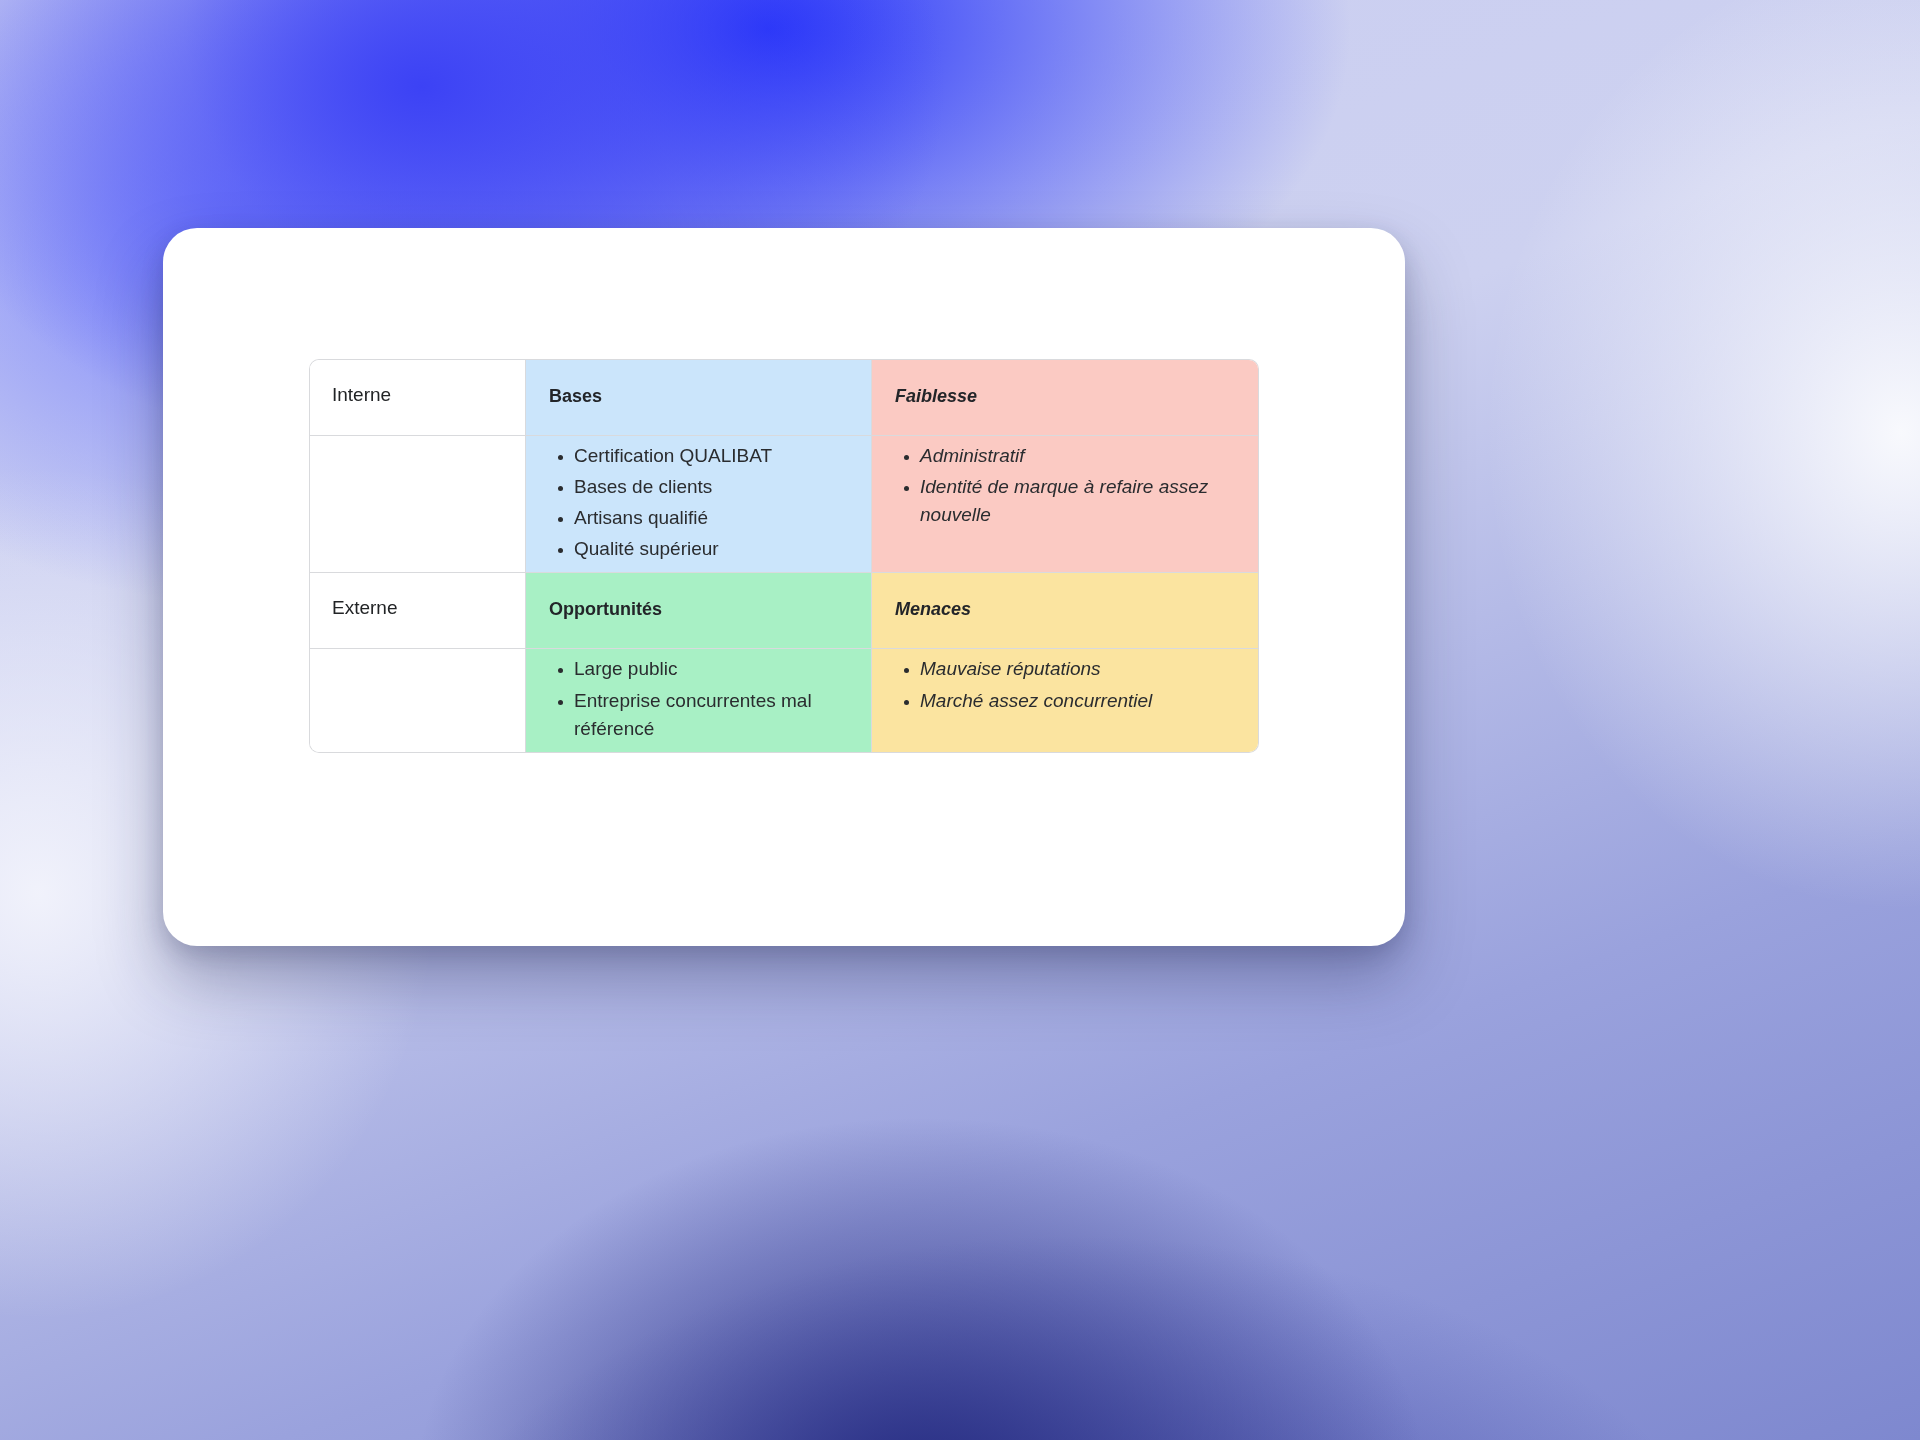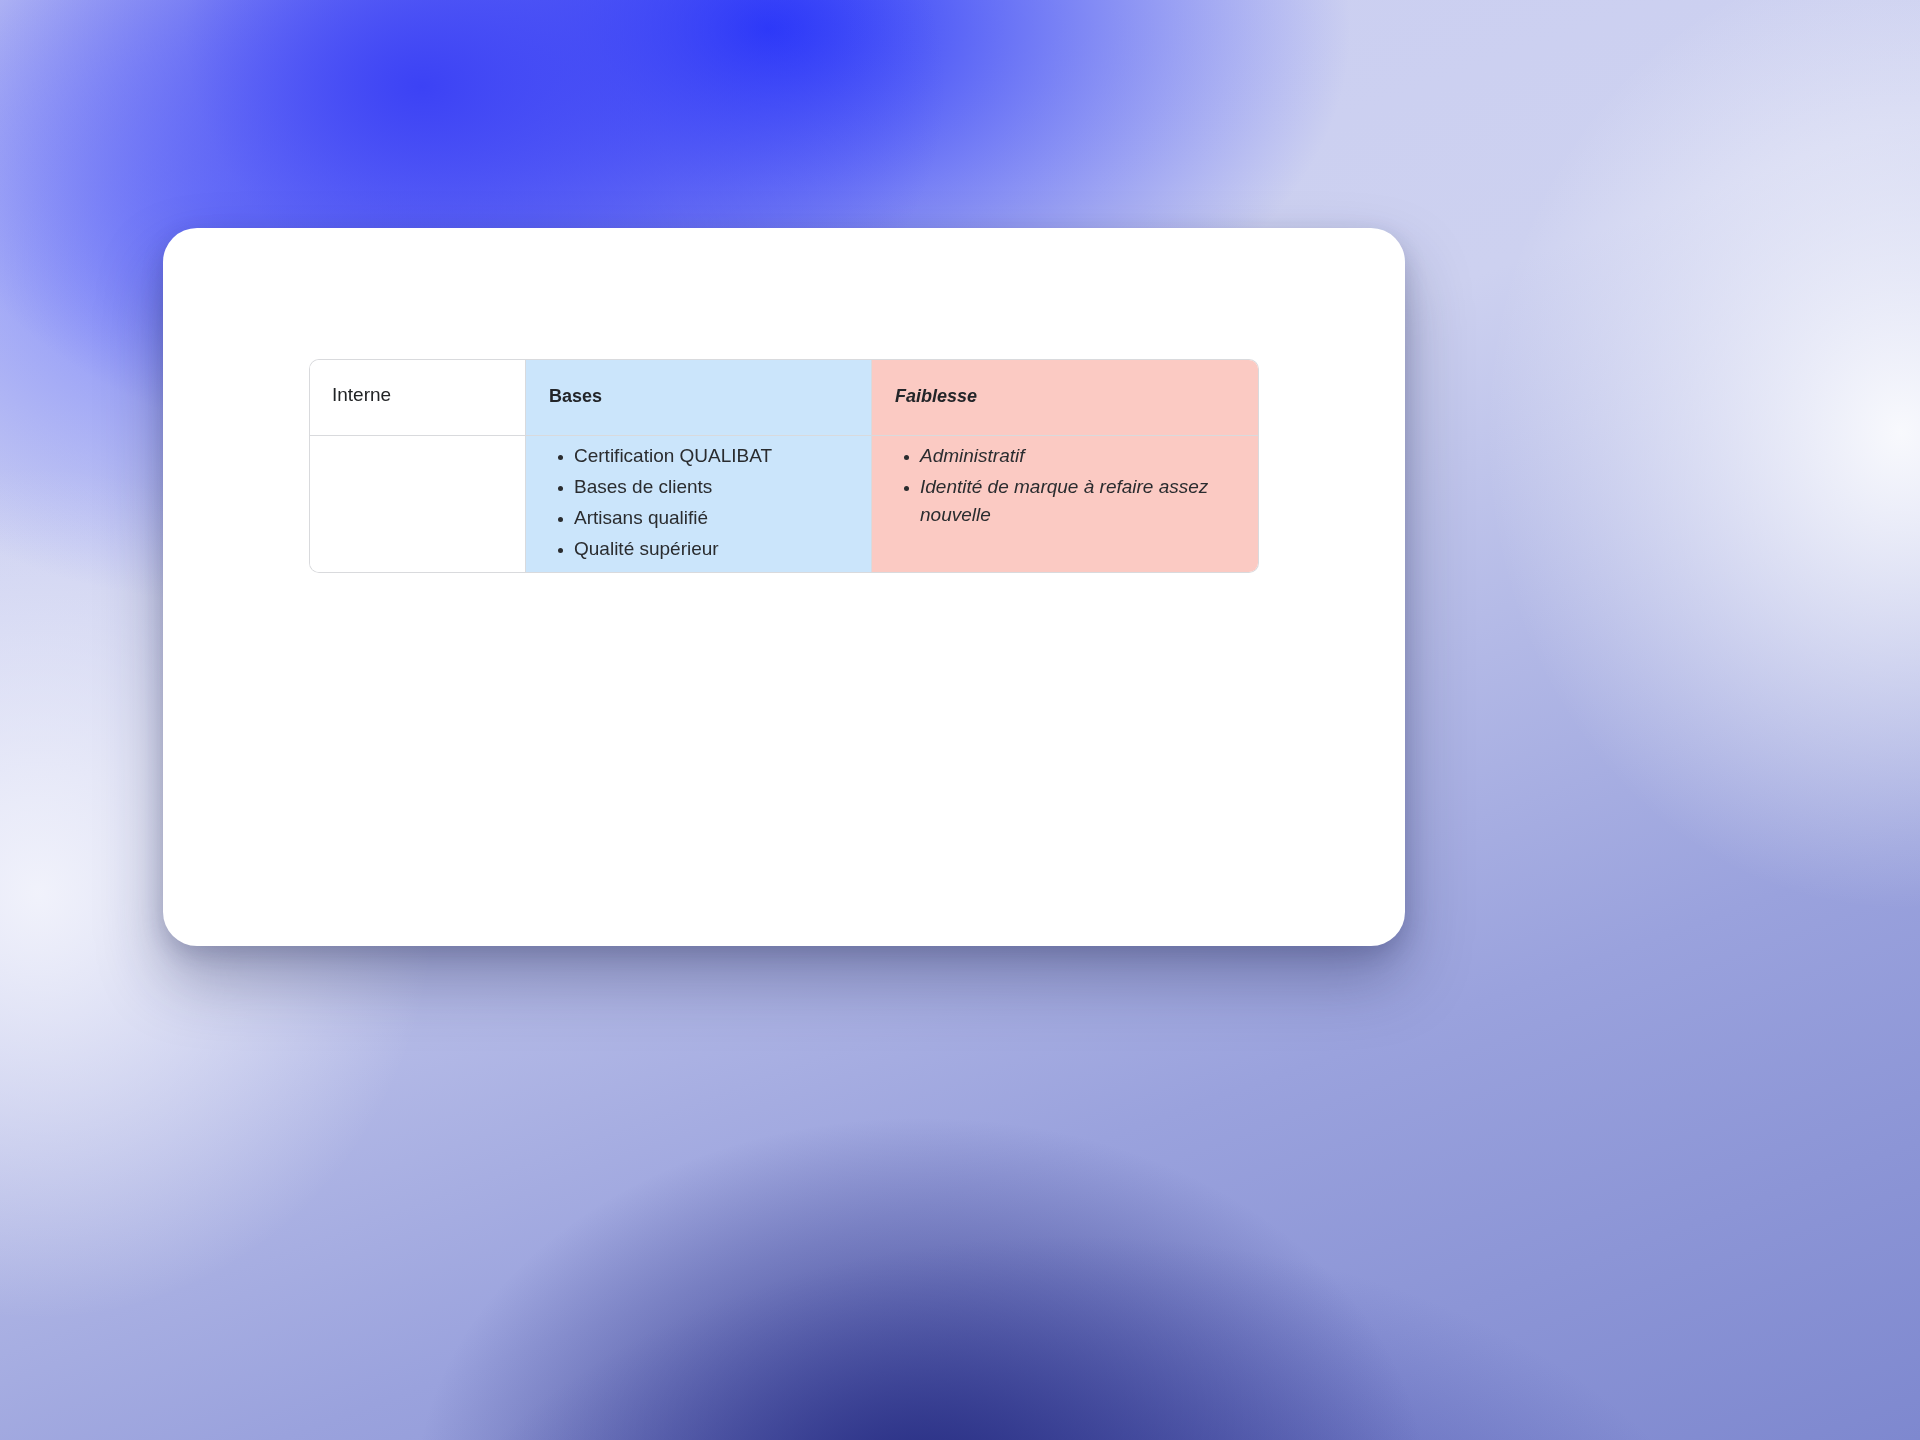--- a/index.html
+++ b/index.html
@@ -154,18 +154,46 @@
           </ul>
         </td>
         <td class="b-faible body-cell">
           <ul>
             <li>Administratif</li>
             <li>Identité de marque à refaire assez nouvelle</li>
           </ul>
         </td>
       </tr>
 
+      <tr class="h-row">
+        <td class="blank-cell">
+          <div class="axis-label">Externe</div>
+        </td>
+        <td class="h-oppor">
+          <div class="head-label">Opportunités</div>
+        </td>
+        <td class="h-menace">
+          <div class="head-label">Menaces</div>
+        </td>
+      </tr>
 
+      <tr>
+        <td class="blank-cell">
+          <div class="cell-inner">&nbsp;</div>
+        </td>
+        <td class="b-oppor body-cell">
+          <ul>
+            <li>Large public</li>
+            <li>Entreprise concurrentes mal référencé</li>
+          </ul>
+        </td>
+        <td class="b-menace body-cell">
+          <ul>
+            <li>Mauvaise réputations</li>
+            <li>Marché assez concurrentiel</li>
+          </ul>
+        </td>
+      </tr>
 
     </tbody>
   </table>
 
 </div>
 
 </body></html>

